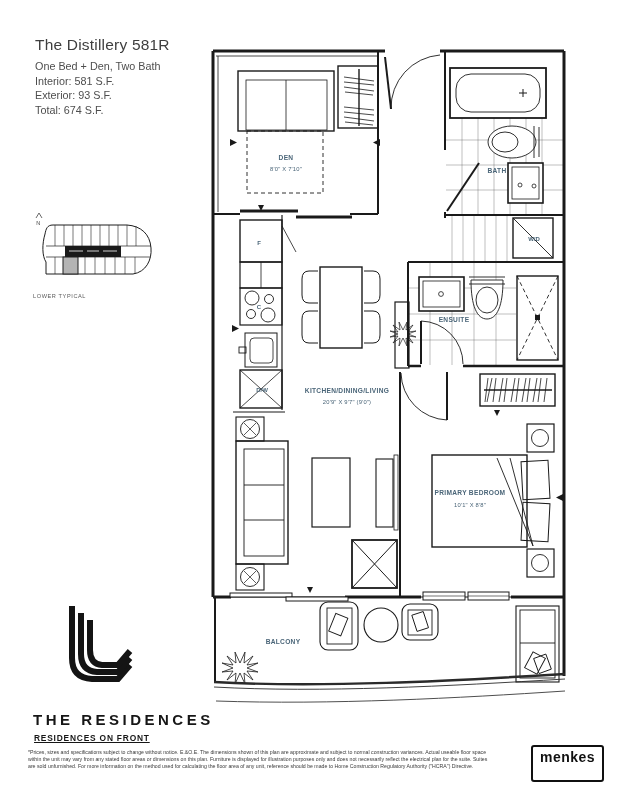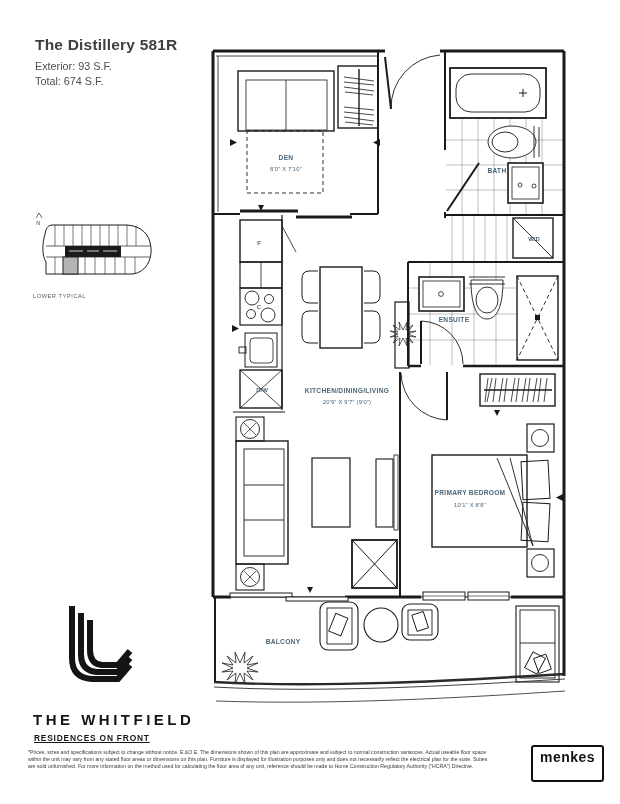--- a/index.html
+++ b/index.html
@@ -3,21 +3,21 @@
 <meta charset="utf-8">
 <style>
   html,body{margin:0;padding:0;}
   body{
     width:620px;height:804px;position:relative;background:#ffffff;
     font-family:"Liberation Sans", sans-serif;color:#222;overflow:hidden;
   }
   .abs{position:absolute;}
   
   .hdr{left:35px;top:36px;}
-  .hdr-title{font-size:15.5px;font-weight:bold;color:#3e3e3e;letter-spacing:.2px;margin:0 0 5px 0;}
+  .hdr-title{font-size:15.5px;font-weight:normal;color:#3e3e3e;letter-spacing:.2px;margin:0 0 5px 0;}
   .hdr-line{font-size:10.8px;color:#4e4e4e;line-height:14.5px;}
   
   .keyplan{left:33px;top:206px;width:128px;}
   .keyplan-caption{font-size:5.6px;letter-spacing:.6px;color:#5a5a5a;margin-top:3px;}
   
   .plan-svg{left:0;top:0;}
   .room-label{fill:#4a6578;font-size:6.6px;font-weight:bold;letter-spacing:.3px;}
   .room-dims{fill:#4a6578;font-size:5.8px;letter-spacing:.2px;}
   .appl-label{fill:#4a6578;font-size:6px;font-weight:bold;}
   .kp-n{fill:#444;font-size:5.5px;}
@@ -27,20 +27,22 @@
   .disclaimer{left:28px;top:749px;width:500px;color:#3a3a3a;}
   .disclaimer div{font-size:5.2px;line-height:7.2px;white-space:nowrap;}
   .menkes{left:531px;top:745px;border:2.5px solid #101010;border-radius:3px;
     padding:2px 7px 15px 7px;font-weight:bold;font-size:14px;letter-spacing:.5px;color:#101010;}
 </style>
 </head>
 <body>
 
 <div class="abs hdr">
   <div class="hdr-title">The Distillery 581R</div>
+  <div class="hdr-line">One Bed + Den, Two Bath</div>
+  <div class="hdr-line">Interior: 581 S.F.</div>
   <div class="hdr-line">Exterior: 93 S.F.</div>
   <div class="hdr-line">Total: 674 S.F.</div>
 </div>
 
 <div class="abs keyplan">
   <svg width="128" height="80" viewBox="0 0 128 80">
     <path d="M3,12 L6,7 L9,12" fill="none" stroke="#444" stroke-width="0.8"></path>
     <text x="3.2" y="19" class="kp-n">N</text>
     <g stroke="#1e1e1e" fill="none" stroke-width="1">
       <path d="M12,28 C9,38 9,50 13,56 L13,68 L100,68 C113,66 119,54 118,42 C117,28 108,20 94,19 L20,19 C14,19 13,23 12,28 Z" fill="#ffffff"></path>
@@ -319,20 +321,20 @@
   </g>
 </svg>
 
 <svg class="abs" style="left:52px;top:602px;" width="92" height="100" viewBox="0 0 92 100">
   <g stroke="#141414" stroke-width="6" fill="none">
     <path d="M20,4 V56 Q20,76 40,77 L66,77 L78,63"></path>
     <path d="M29,11 V52 Q29,69 45,70 L66,70 L78,56"></path>
     <path d="M38,18 V48 Q38,62 50,63 L66,63 L78,49"></path>
   </g>
 </svg>
-<div class="abs brand">THE WHITFIELD</div>
+<div class="abs brand">THE RESIDENCES</div>
 <div class="abs tagline">RESIDENCES ON FRONT</div>
 <div class="abs disclaimer">
   <div>*Prices, sizes and specifications subject to change without notice. E.&amp;O.E. The dimensions shown of this plan are approximate and subject to normal construction variances. Actual useable floor space</div>
   <div>within the unit may vary from any stated floor areas or dimensions on this plan. Furniture is displayed for illustration purposes only and does not necessarily reflect the electrical plan for the suite. Suites</div>
   <div>are sold unfurnished. For more information on the method used for calculating the floor area of any unit, reference should be made to Home Construction Regulatory Authority ("HCRA") Directive.</div>
 </div>
 <div class="abs menkes">menkes</div>
 
 </body></html>

